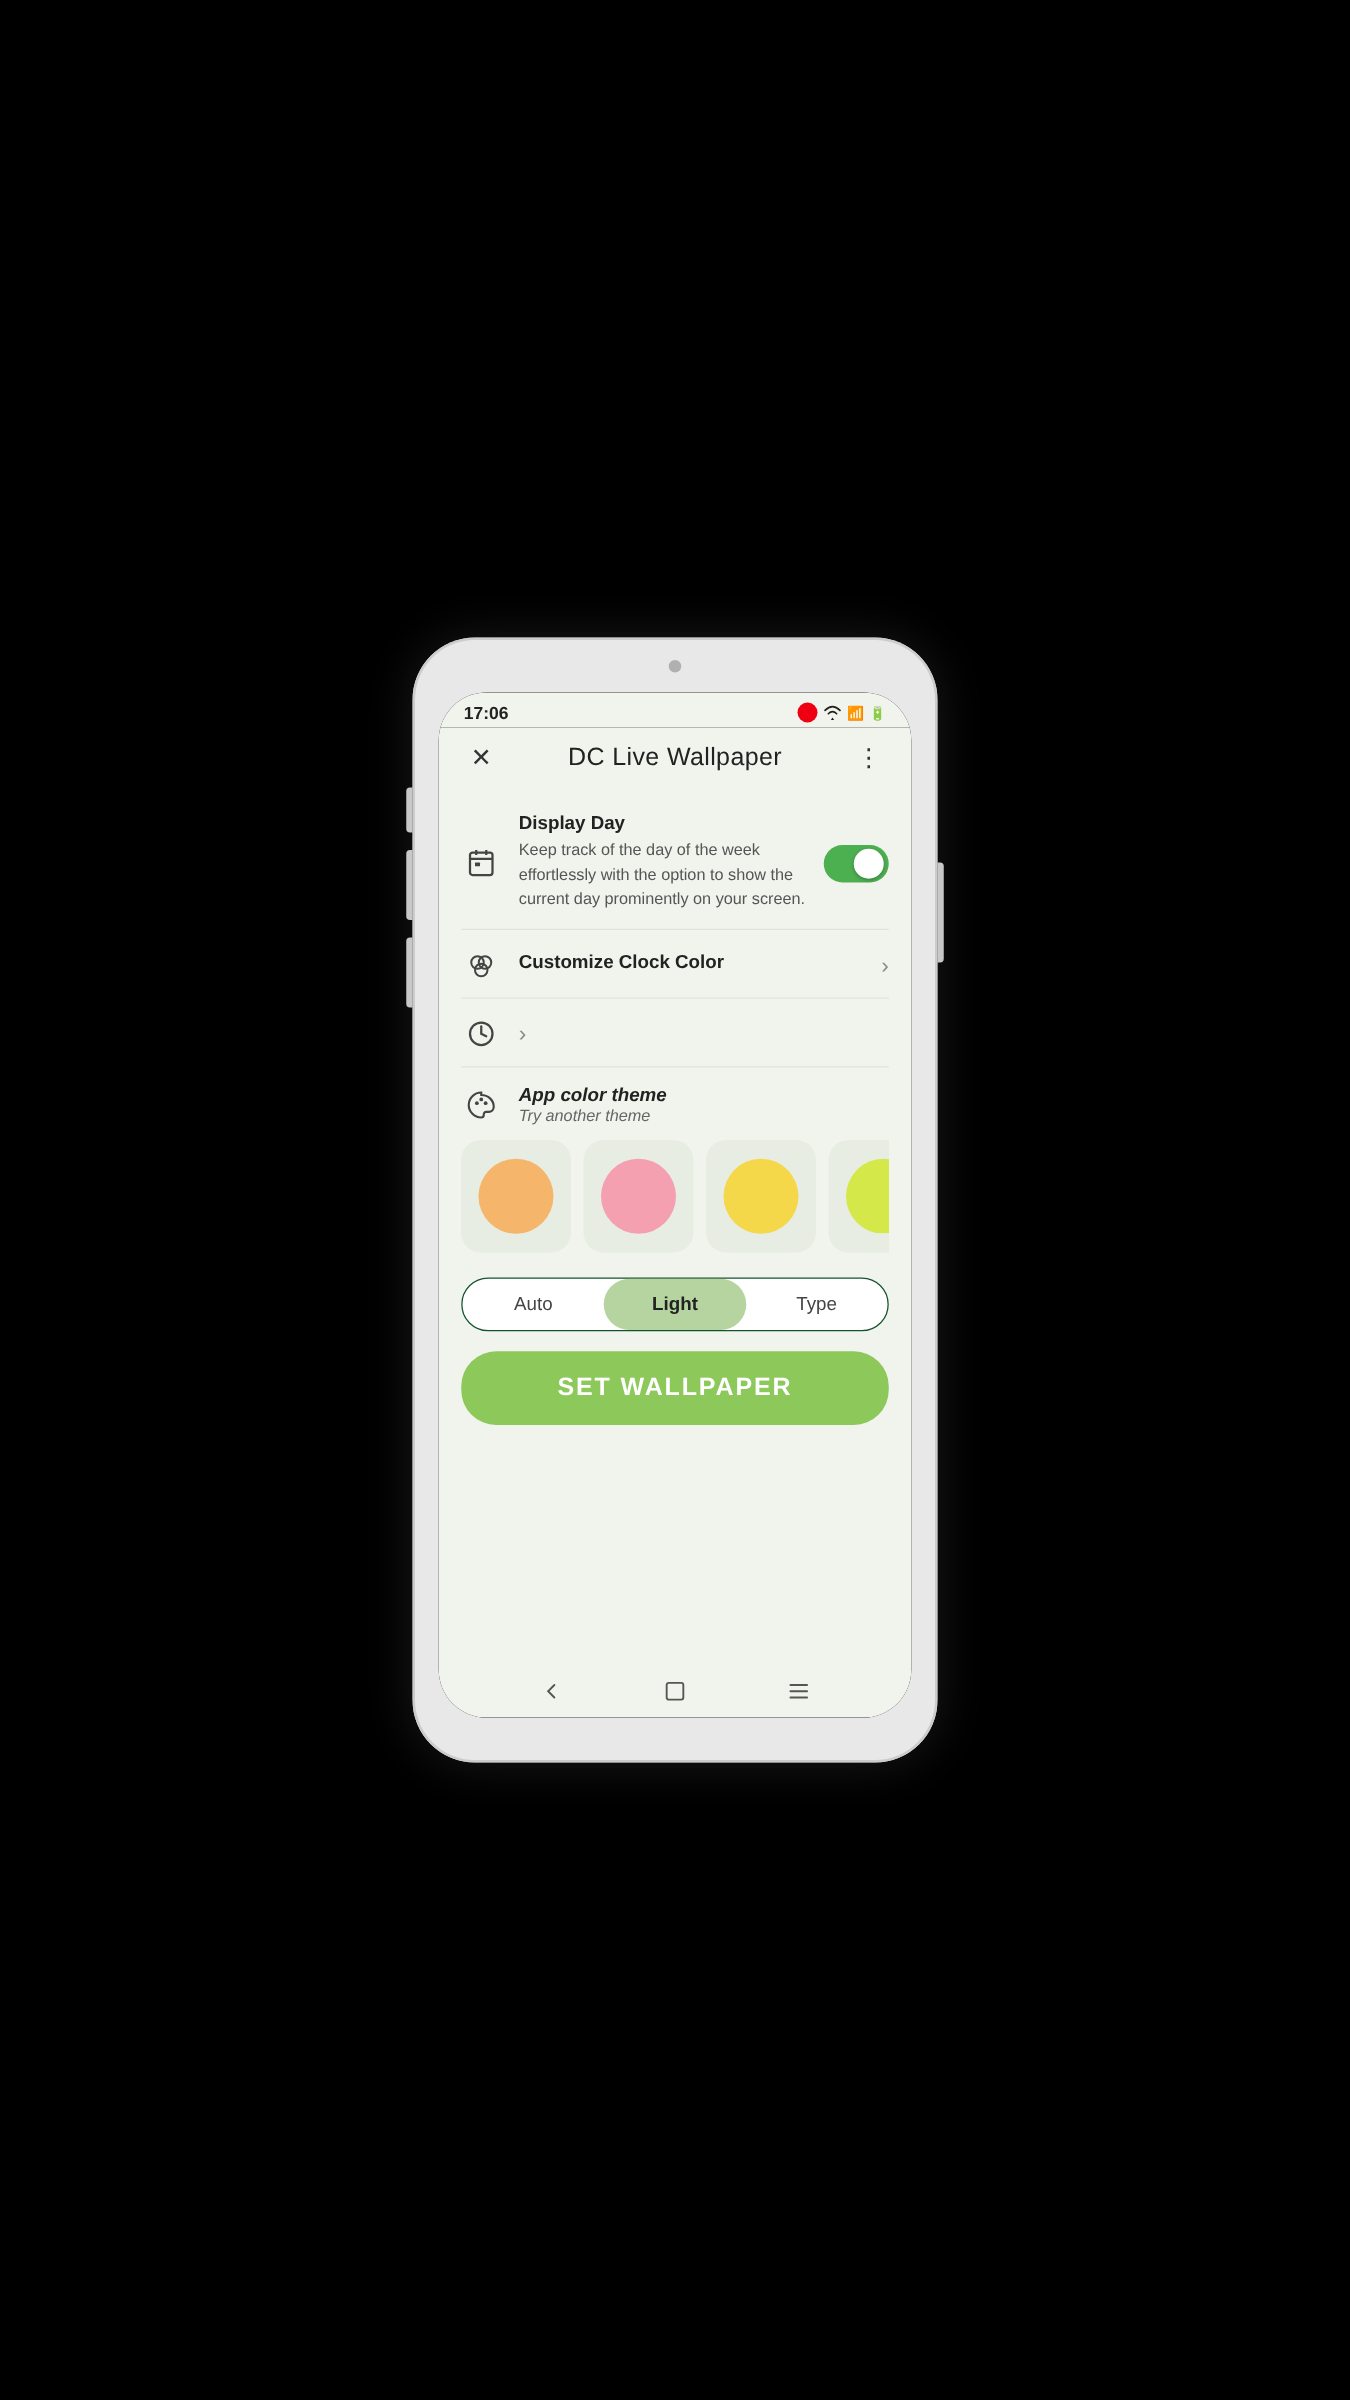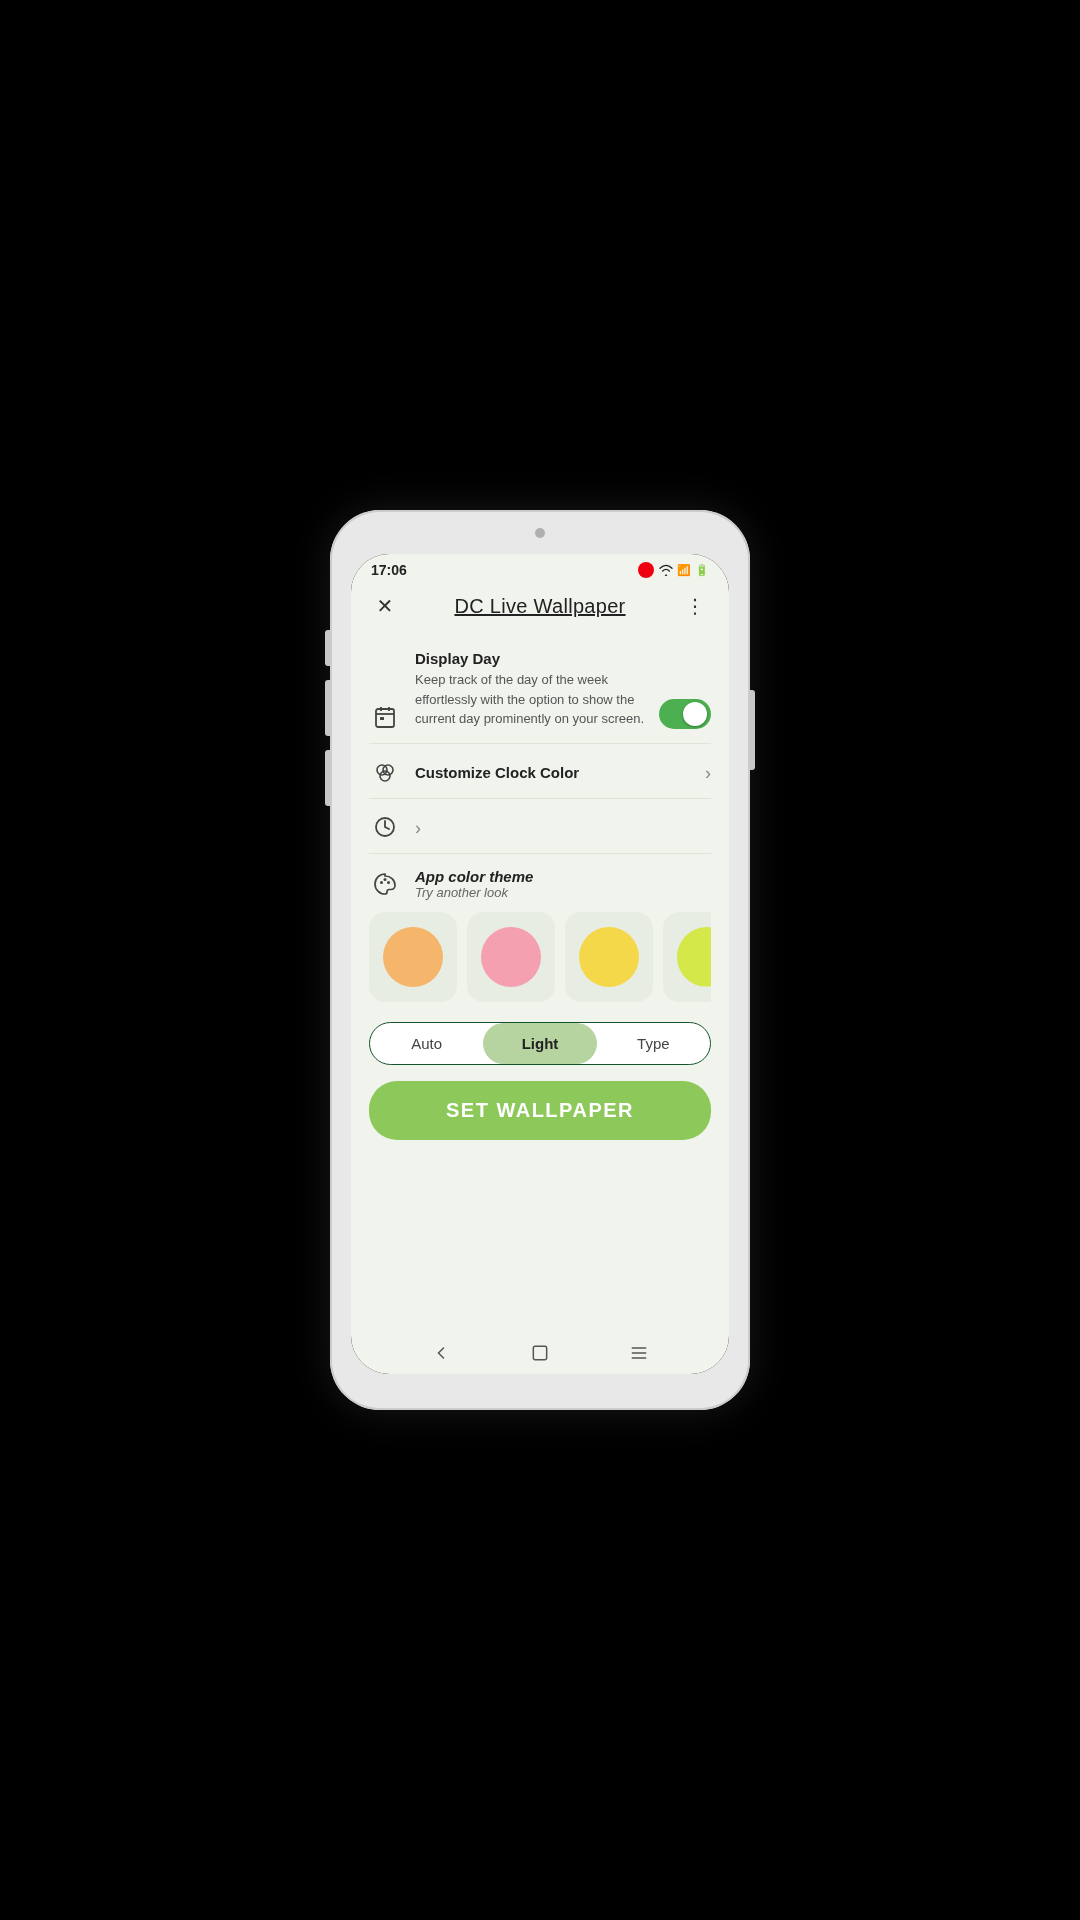--- a/index.html
+++ b/index.html
@@ -125,21 +125,20 @@
       justify-content: space-between;
       padding: 8px 18px 10px 18px;
       background: #f0f4ed;
       flex-shrink: 0;
     }
     .top-bar-title {
       font-size: 20px;
       font-weight: 500;
       color: #222;
       letter-spacing: 0.3px;
-      text-decoration: underline;
     }
     .icon-btn {
       width: 32px;
       height: 32px;
       display: flex;
       align-items: center;
       justify-content: center;
       cursor: pointer;
       color: #333;
       font-size: 20px;
@@ -150,21 +149,21 @@
       flex: 1;
       overflow-y: auto;
       padding: 4px 0 12px 0;
       background: #f0f4ed;
     }
     .scroll-content::-webkit-scrollbar { display: none; }
 
     
     .setting-item {
       display: flex;
-      align-items: flex-end;
+      align-items: center;
       padding: 14px 18px;
       gap: 14px;
       cursor: pointer;
     }
     .setting-icon {
       width: 32px;
       flex-shrink: 0;
       display: flex;
       align-items: center;
       justify-content: center;
@@ -445,21 +444,21 @@
           <div class="color-theme-icon">
             <svg width="24" height="24" viewBox="0 0 24 24" fill="none" stroke="#444" stroke-width="1.7">
               <path d="M12 2C6.48 2 2 6.48 2 12c0 5.52 4.48 10 10 10 1.1 0 2-.9 2-2v-.5c0-.55.22-1.05.59-1.41.36-.36.86-.59 1.41-.59H18c2.21 0 4-1.79 4-4 0-5.52-4.48-9.5-10-9.5z"></path>
               <circle cx="8.5" cy="10.5" r="1.5" fill="#444" stroke="none"></circle>
               <circle cx="15.5" cy="10.5" r="1.5" fill="#444" stroke="none"></circle>
               <circle cx="12" cy="7.5" r="1.5" fill="#444" stroke="none"></circle>
             </svg>
           </div>
           <div class="color-theme-text">
             <div class="color-theme-title">App color theme</div>
-            <div class="color-theme-subtitle">Try another look</div>
+            <div class="color-theme-subtitle">Try another theme</div>
           </div>
         </div>
 
         
         <div class="swatches-row">
           <div class="swatch-card">
             <div class="swatch-circle" style="background:#f5b56a;"></div>
           </div>
           <div class="swatch-card">
             <div class="swatch-circle" style="background:#f5a0b0;"></div>

